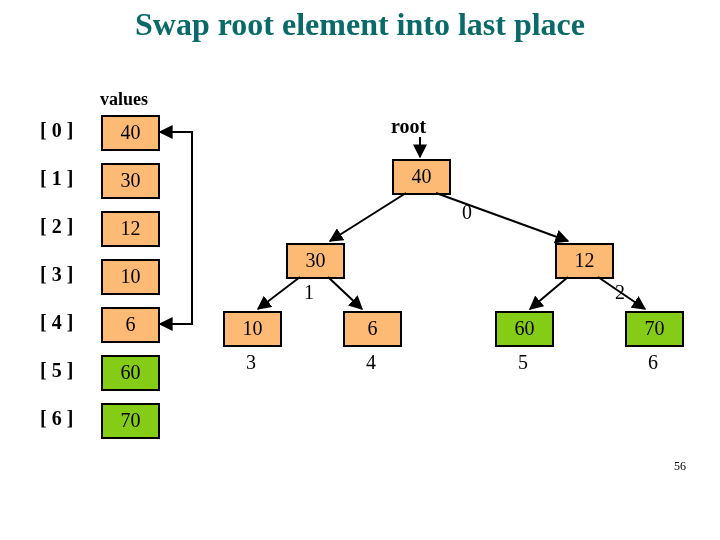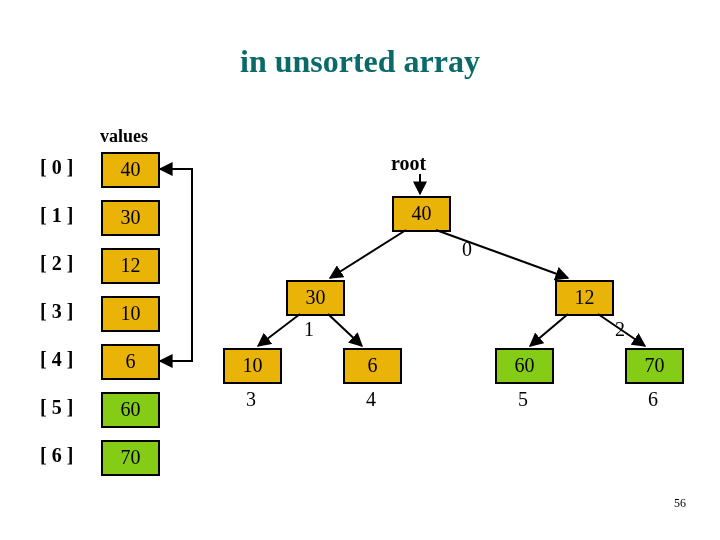--- a/index.html
+++ b/index.html
@@ -2,34 +2,33 @@
 <html><head>
 <meta charset="utf-8">
 <style>
   html,body{margin:0;padding:0;width:720px;height:540px;font-family:"Times New Roman",serif;background:#fff;color:#000}
   .title{text-align:center;font-size:32px;font-weight:bold;color:#0a6a6a;padding:6px 20px 0;line-height:1.15}
   .stage{position:relative;width:621px;height:460px}
   .abs{position:absolute}
   .values-label{font-weight:bold;font-size:18px}
   .idx{font-weight:bold;font-size:20px}
   .cell{width:55px;height:32px;border:2px solid #000;text-align:center;line-height:30px;font-size:20px}
-  .yellow{background:#eab308}
+  .yellow{background:#fdba74}
   .gold{background:#84cc16}
   .root-label{font-weight:bold;font-size:20px}
   .node{width:55px;height:32px;border:2px solid #000;text-align:center;line-height:30px;font-size:20px}
   .node-idx{font-size:20px}
   .pagenum{font-size:12px}
   svg{position:absolute;left:0;top:0;pointer-events:none}
 </style>
 </head>
 <body>
 
 <div class="title">
-  <br>
-  <span>in unsorted array</span>
+  <span>Swap root element into last place</span><br>
 </div>
 
 <div class="stage">
 
   <div class="abs values-label" style="left:100px;top:46px">values</div>
 
   <div class="abs idx" style="left:40px;top:76px">[ 0 ]</div>
   <div class="abs idx" style="left:40px;top:124px">[ 1 ]</div>
   <div class="abs idx" style="left:40px;top:172px">[ 2 ]</div>
   <div class="abs idx" style="left:40px;top:220px">[ 3 ]</div>

